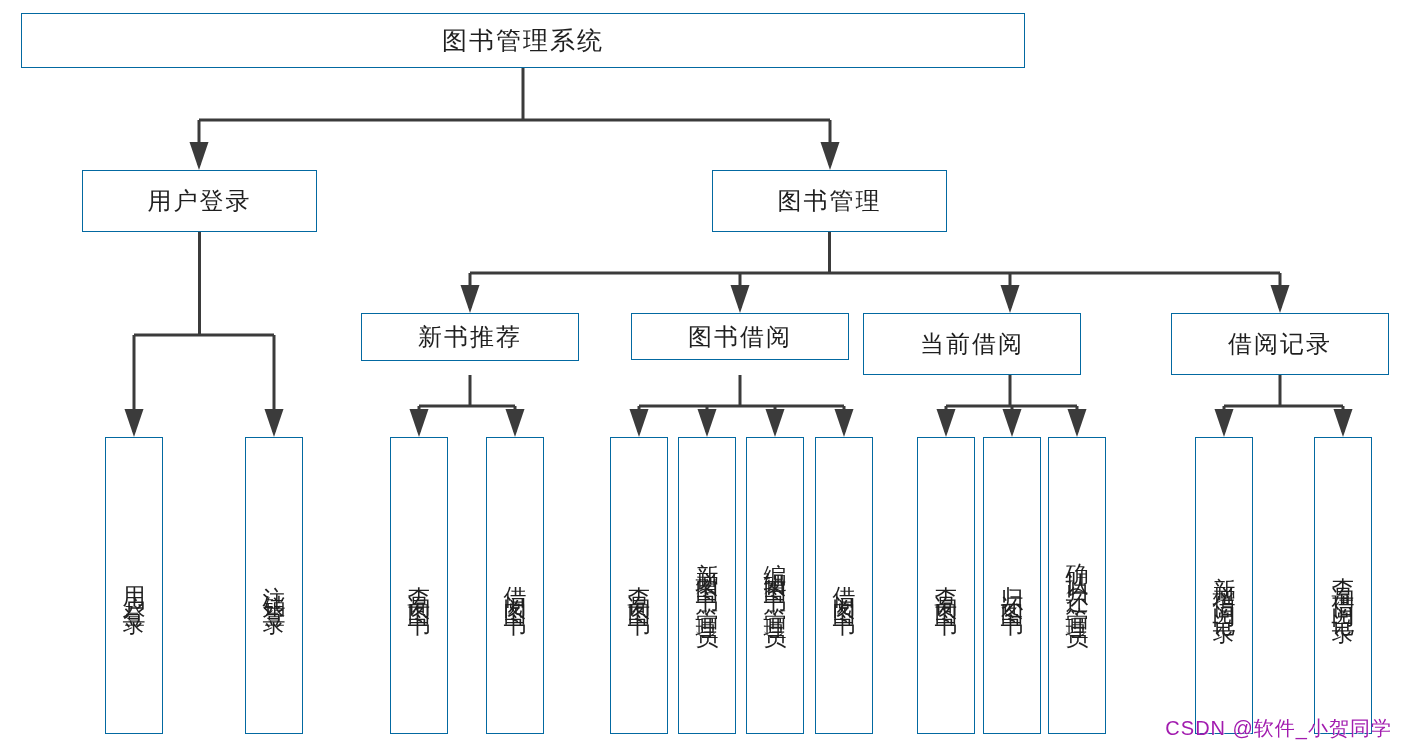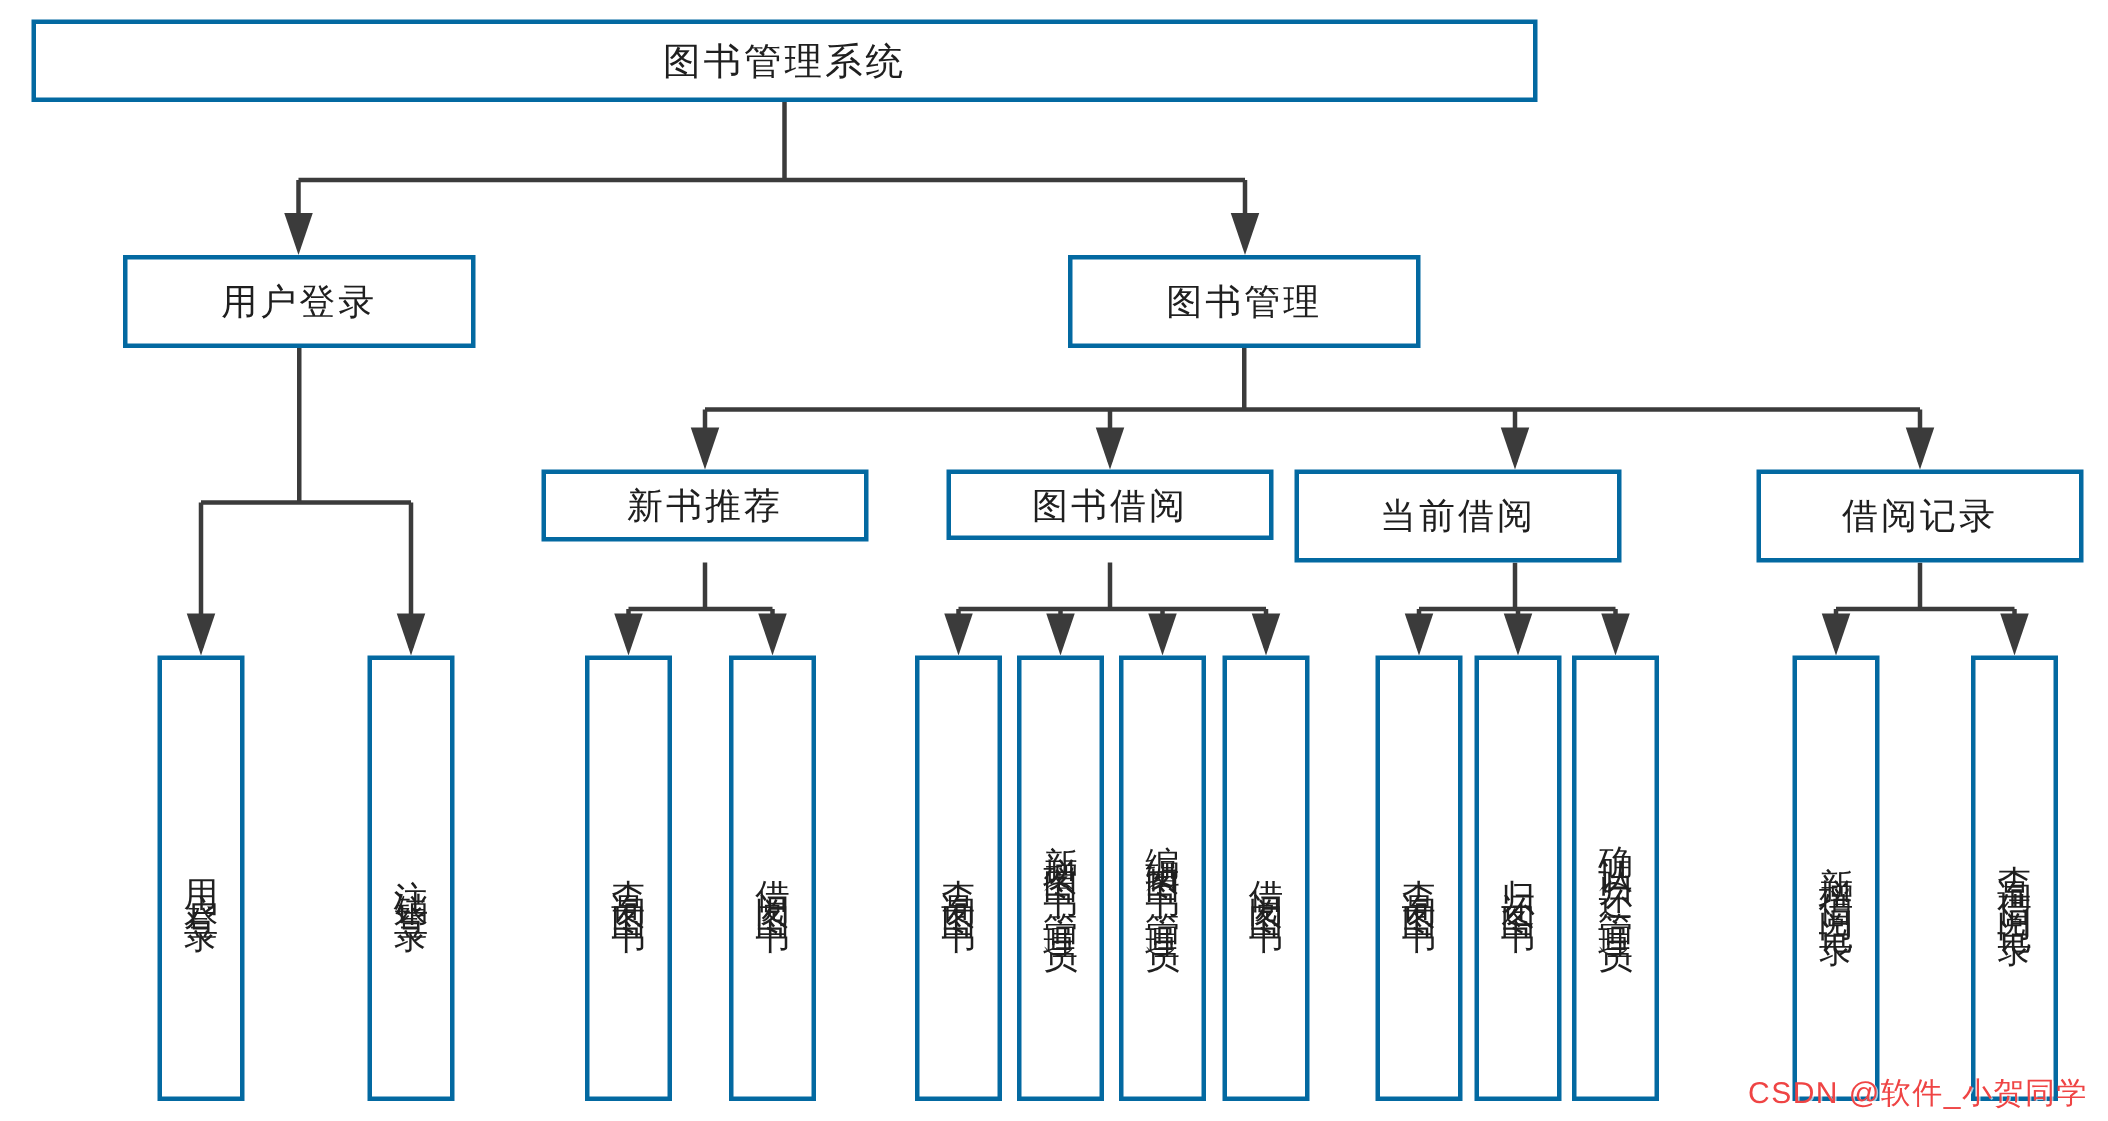--- a/index.html
+++ b/index.html
@@ -2,21 +2,21 @@
 <html><head>
 <meta charset="utf-8">
 <style>
   html,body{margin:0;padding:0;background:#ffffff;}
   .canvas{
     position:relative;width:1405px;height:747px;background:#ffffff;overflow:hidden;
     font-family:"Liberation Sans","DejaVu Sans",sans-serif;color:#1f1f1f;
   }
   .wires{position:absolute;left:0;top:0;width:1405px;height:747px;}
   .box{
-    position:absolute;box-sizing:border-box;border:3px solid #0369a1;background:#ffffff;
+    position:absolute;box-sizing:border-box;border:1px solid #0369a1;background:#ffffff;
     display:flex;align-items:center;justify-content:center;
   }
   .h-label{font-size:24px;font-weight:500;letter-spacing:2px;white-space:nowrap;}
   .root-label{font-size:25px;}
   .leaf .v-label{
     writing-mode:vertical-rl;text-orientation:mixed;
     font-size:23px;font-weight:500;letter-spacing:9px;line-height:1;white-space:nowrap;
   }
   
   .b-root{left:21px;top:13px;width:1004px;height:55px;}
@@ -27,21 +27,21 @@
   .b-sec2{left:863px;top:313px;width:218px;height:62px;}
   .b-sec3{left:1171px;top:313px;width:218px;height:62px;}
   .leaf{top:437px;width:58px;height:297px;}
   .b-l0{left:105px;} .b-l1{left:245px;}
   .b-l2{left:390px;} .b-l3{left:486px;}
   .b-l4{left:610px;} .b-l5{left:678px;} .b-l6{left:746px;} .b-l7{left:815px;}
   .b-l8{left:917px;} .b-l9{left:983px;} .b-l10{left:1048px;}
   .b-l11{left:1195px;} .b-l12{left:1314px;}
   .watermark{
     position:absolute;right:13px;top:715px;font-size:20px;letter-spacing:1px;
-    color:#ef4444;white-space:nowrap;text-shadow:1px 1px 0 rgba(255,255,255,0.65);z-index:5;
+    color:#a21caf;white-space:nowrap;text-shadow:1px 1px 0 rgba(255,255,255,0.65);z-index:5;
   }
 </style>
 </head>
 <body>
 
 <div class="canvas">
 
   <svg class="wires" viewBox="0 0 1405 747" xmlns="http://www.w3.org/2000/svg" aria-hidden="true">
     <g stroke="#3b3b3b" stroke-width="3" fill="none">
 

